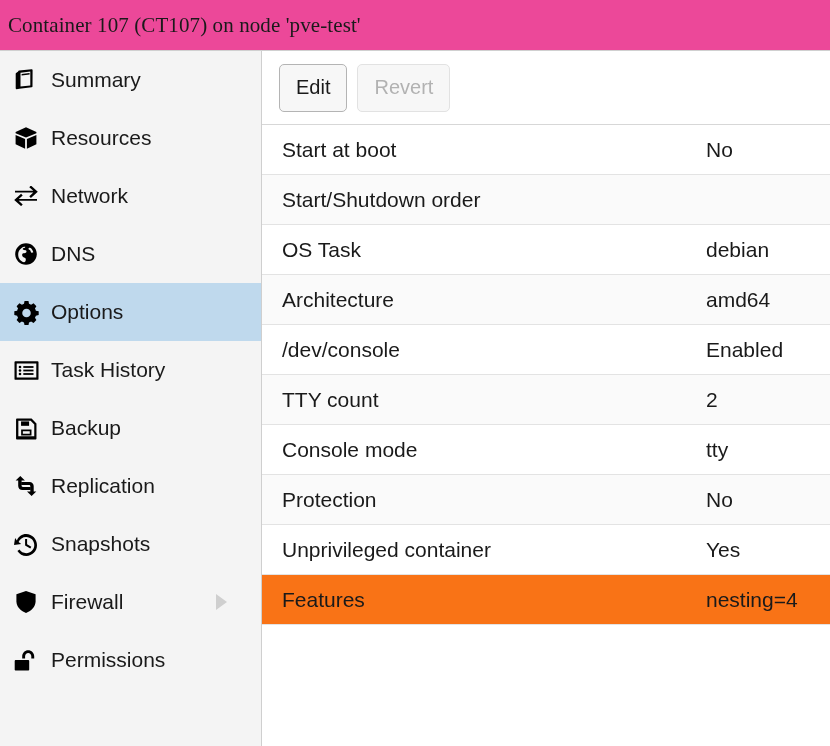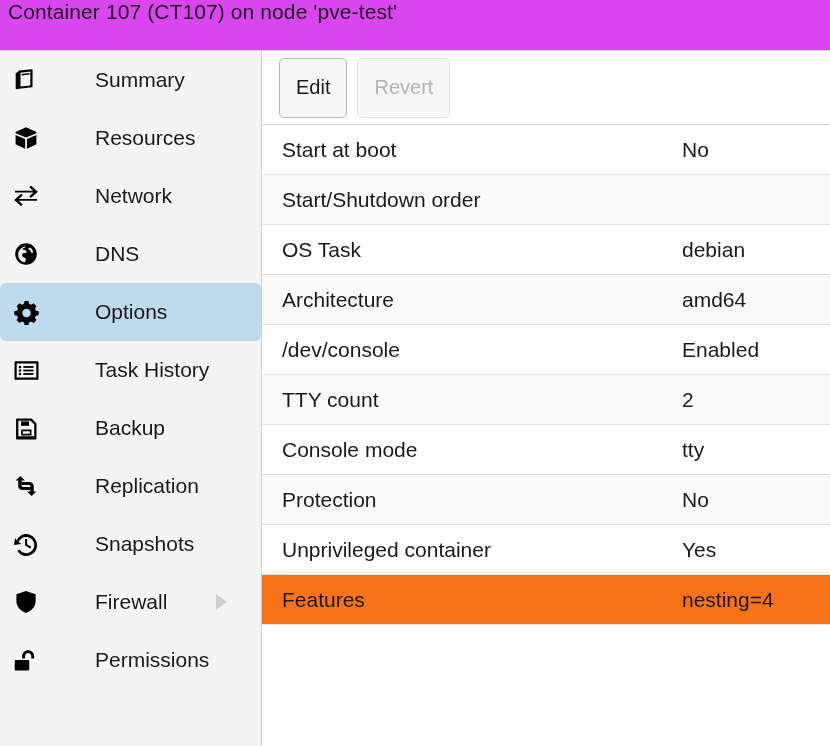--- a/index.html
+++ b/index.html
@@ -9,45 +9,45 @@
     font-family: "Liberation Sans", sans-serif;
     color: #000000;
     overflow: hidden;
   }
 
   
   #app { width: 830px; height: 746px; display: flex; flex-direction: column; }
   #header {
     height: 51px; flex: 0 0 51px;
     border-bottom: 1px solid #d0d0d0;
-    display: flex; align-items: flex-start;
+    display: flex; align-items: center;
     padding-left: 8px;
-    background: #d946ef;
+    background: #ec4899;
+    font-family: Liberation Serif, serif;
   }
   #header .title { font-size: 21px; color: #1a1a1a; letter-spacing: .1px; }
 
   
   #body { flex: 1 1 auto; display: flex; min-height: 0; }
 
   
   #sidebar {
     width: 262px; flex: 0 0 262px;
     background: #f4f4f4;
     border-right: 1px solid #cfcfcf;
     overflow: hidden;
   }
   .nav-item {
     height: 58px;
     display: flex; align-items: center;
     padding-left: 9px;
     cursor: pointer;
     position: relative;
-    gap: 44px;
-  }
-  .nav-item.selected { background: #bfd9ed; border-radius: 6px; }
+  }
+  .nav-item.selected { background: #bfd9ed; }
   .nav-ico {
     width: 34px; flex: 0 0 34px;
     display: flex; align-items: center; justify-content: center;
     color: #000;
   }
   .nav-ico svg { display: block; }
   .nav-label {
     font-size: 21px; color: #1a1a1a;
     margin-left: 8px; white-space: nowrap;
   }
@@ -65,38 +65,39 @@
   #toolbar {
     height: 74px; flex: 0 0 74px;
     display: flex; align-items: center;
     padding-left: 17px;
     border-bottom: 1px solid #d7d7d7;
     background: #fff;
   }
   .tbtn {
     font-family: "Liberation Sans", sans-serif;
     font-size: 20px;
-    height: 60px;
+    height: 48px;
     padding: 0 16px;
     border-radius: 5px;
     background: #f7f7f7;
     display: flex; align-items: center; justify-content: center;
   }
   .tbtn.enabled { border: 1px solid #b4b4b4; color: #1a1a1a; cursor: pointer; }
   .tbtn.disabled { border: 1px solid #e2e2e2; color: #b2b2b2; cursor: default; }
   .tbtn + .tbtn { margin-left: 10px; }
 
   
   #grid { flex: 1 1 auto; overflow: hidden; }
   .row {
     height: 50px;
     display: flex; align-items: center;
     border-bottom: 1px solid #e3e3e3;
     background: #ffffff;
     cursor: pointer;
+    gap: 24px;
   }
   .row.alt { background: #fafafa; }
   .row.selected { background: #f97316; }
   .cell-key {
     width: 420px; flex: 0 0 420px;
     padding-left: 20px;
     font-size: 21px; color: #1a1a1a;
     white-space: nowrap; overflow: hidden;
   }
   .cell-val {

